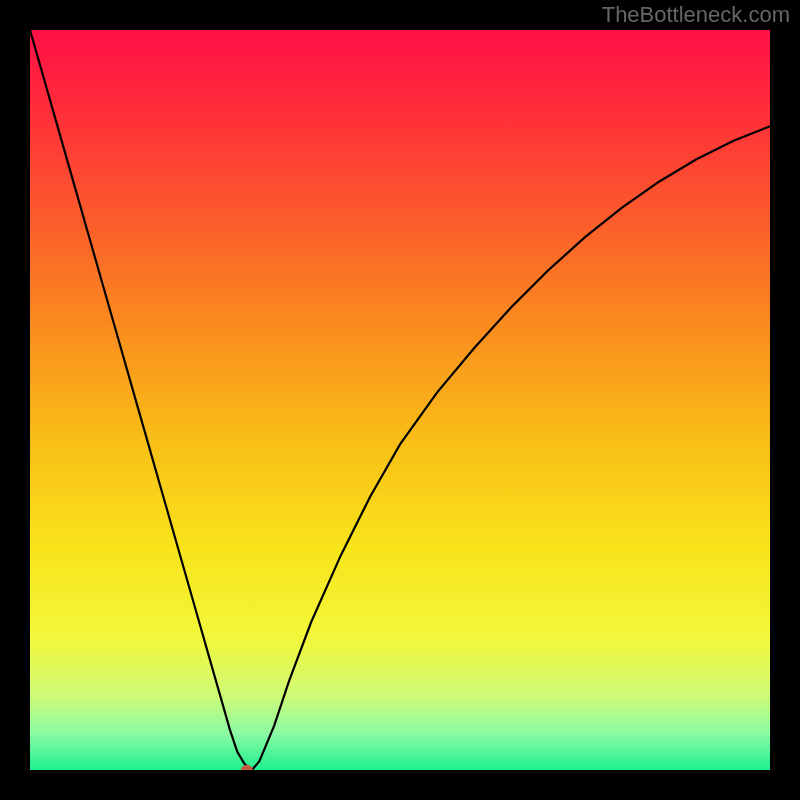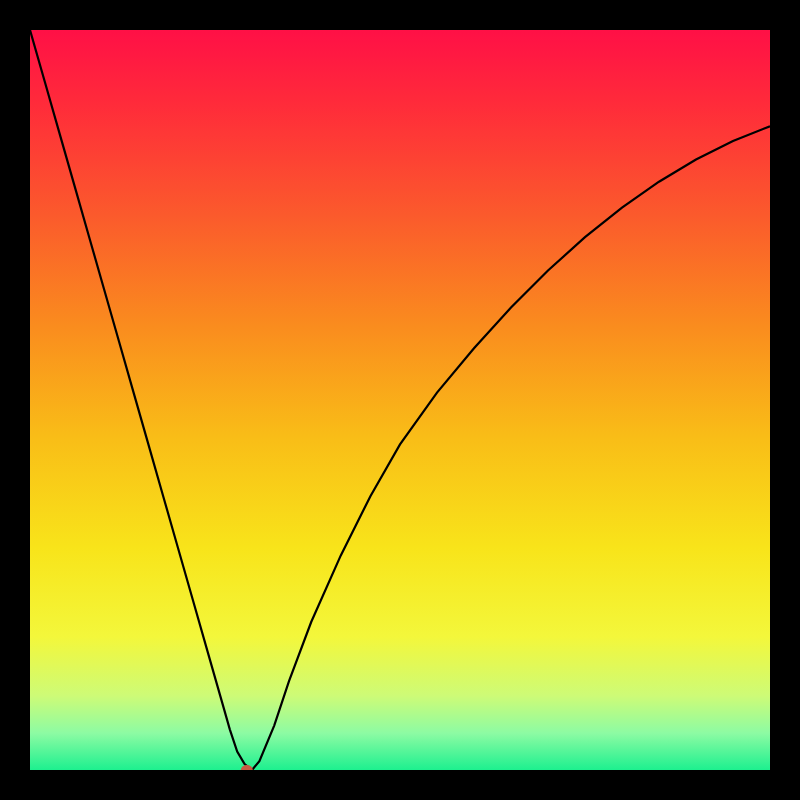--- a/index.html
+++ b/index.html
@@ -36,20 +36,21 @@
     overflow: hidden;
   }
   .plot-area svg {
     display: block;
   }
 </style>
 </head>
 <body>
 <div class="outer">
 
+  <div class="watermark">TheBottleneck.com</div>
 
   <div class="plot-area">
     <svg id="chart-svg" width="740" height="740" viewBox="0 0 740 740">
       <defs>
         <linearGradient id="bg-grad" x1="0" y1="0" x2="0" y2="1">
         <stop offset="0%" stop-color="#ff1046"></stop>
             <stop offset="10%" stop-color="#ff2b3a"></stop>
             <stop offset="25%" stop-color="#fb5a2c"></stop>
             <stop offset="40%" stop-color="#fa8c1e"></stop>
             <stop offset="55.00000000000001%" stop-color="#f9bd17"></stop>

